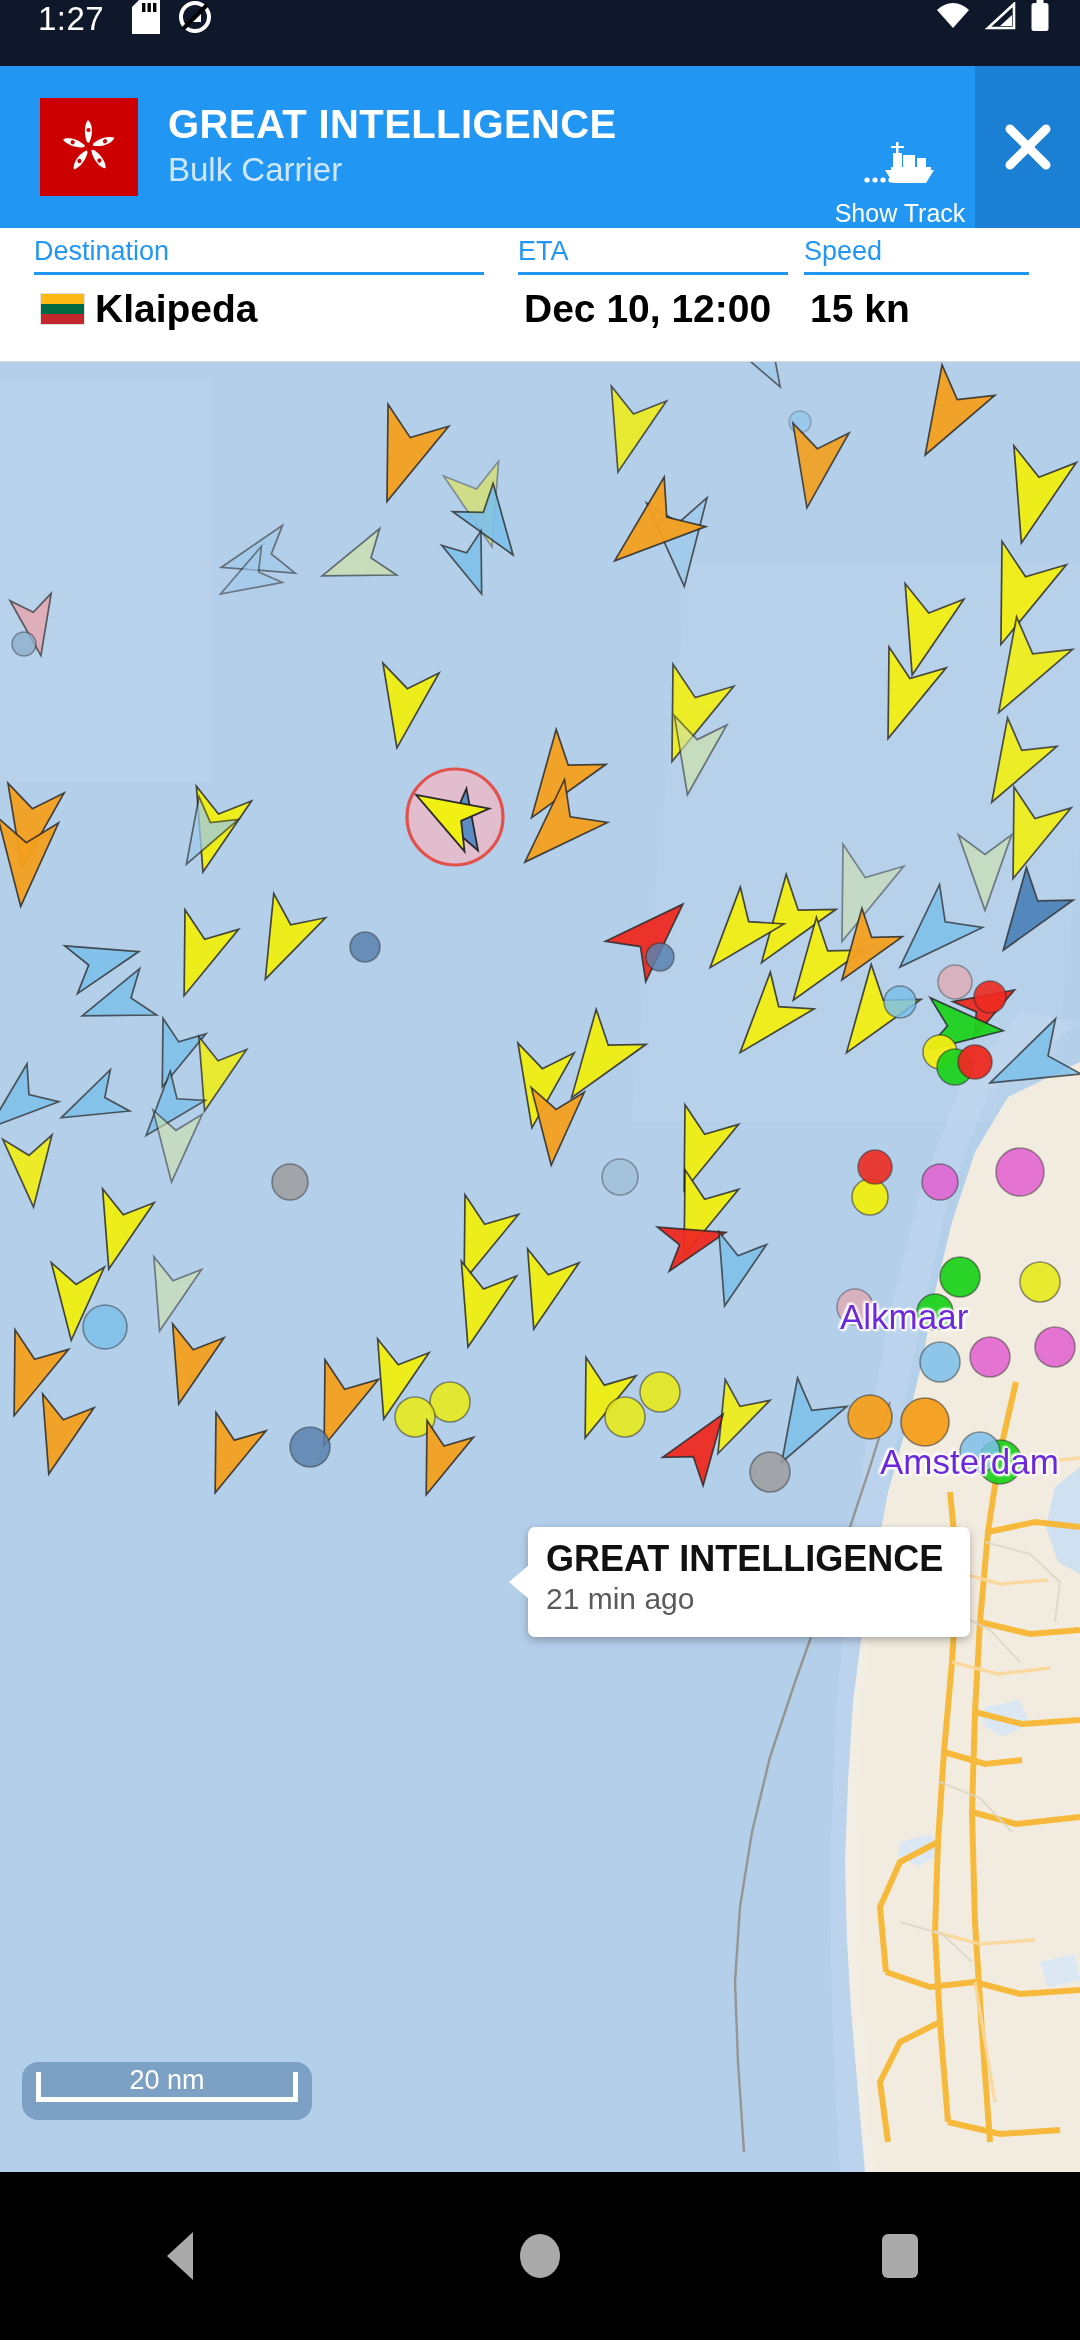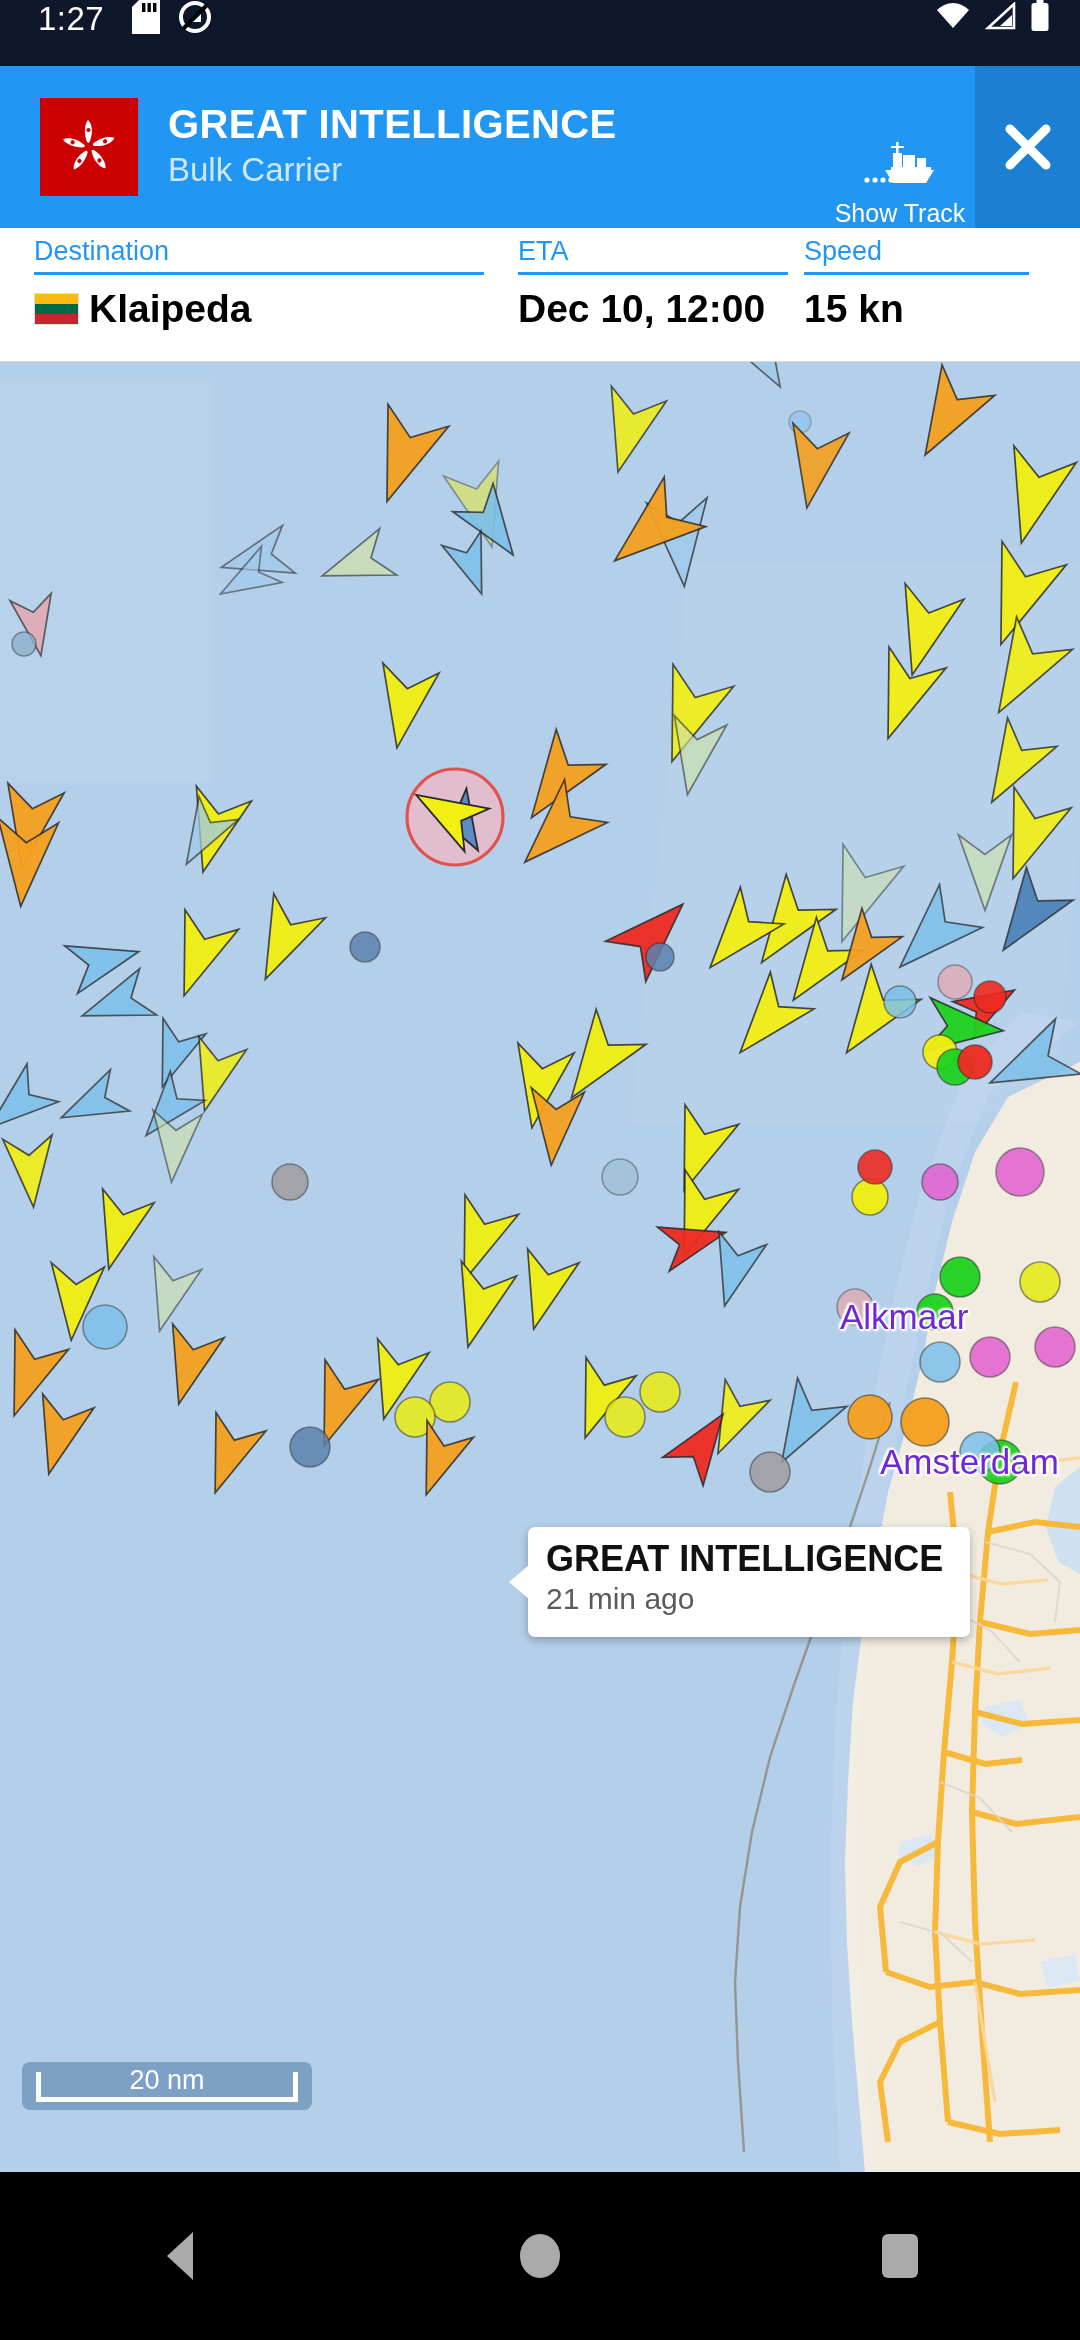--- a/index.html
+++ b/index.html
@@ -40,21 +40,21 @@
   .info-col{ padding-top:8px; }
   .info-col.c1{ margin-left:34px; width:484px; }
   .info-col.c2{ width:286px; }
   .info-col.c3{ width:240px; }
   .info-label{ color:#2196F3; font-size:27px; padding-bottom:5px; }
   .info-rule{ height:3px; background:#2196F3; margin-bottom:12px; }
   .c1 .info-rule{ width:450px; }
   .c2 .info-rule{ width:270px; }
   .c3 .info-rule{ width:225px; }
   .info-value{ color:#000; font-size:39px; font-weight:bold; display:flex;
-    align-items:center; white-space:nowrap; }
+    align-items:center; white-space:nowrap;margin-left:6px; }
   .lt-flag{ width:45px; height:32px; margin-right:10px; flex:0 0 auto;
     border:1px solid rgba(0,0,0,.12); }
   .lt-flag span{ display:block; height:33.33%; }
 
   
   .map{ position:absolute; left:0; top:362px; width:1080px; height:1810px;
     overflow:hidden; background:#aecbe8; }
   .sea{ position:absolute; inset:0; background:#b4cfea; }
   .sea-tint{ position:absolute; left:0; top:20px; width:212px; height:400px;
     background:rgba(255,255,255,.07); }
@@ -68,22 +68,22 @@
     background:#fff; border-radius:7px; box-shadow:0 3px 8px rgba(0,0,0,.28);
     padding:13px 0 0 18px; }
   .callout:before{ content:""; position:absolute; left:-19px; top:38px;
     border-top:17px solid transparent; border-bottom:17px solid transparent;
     border-right:20px solid #fff; }
   .co-title{ font-size:36px; font-weight:bold; color:#111; line-height:1.05;
     white-space:nowrap; }
   .co-sub{ font-size:30px; color:#5a5a5a; margin-top:4px; }
 
   
-  .scalebar{ position:absolute; left:22px; top:1700px; width:290px; height:48px;
-    background:rgba(92,130,175,.62); border-radius:8px; }
+  .scalebar{ position:absolute; left:22px; top:1700px; width:290px; height:58px;
+    background:rgba(92,130,175,.62); border-radius:16px; }
   .scale-inner{ position:absolute; left:14px; top:10px; width:262px; height:30px;
     border-left:5px solid #fff; border-right:5px solid #fff; border-bottom:5px solid #fff; }
   .scale-text{ position:absolute; left:0; top:3px; width:290px; text-align:center;
     color:#fff; font-size:27px; }
 
   
   .place{ position:absolute; font-size:35px; color:#6d28d9; white-space:nowrap;
     text-shadow:2px 0 2px #fff,-2px 0 2px #fff,0 2px 2px #fff,0 -2px 2px #fff,
       2px 2px 2px #fff,-2px -2px 2px #fff; }
 

